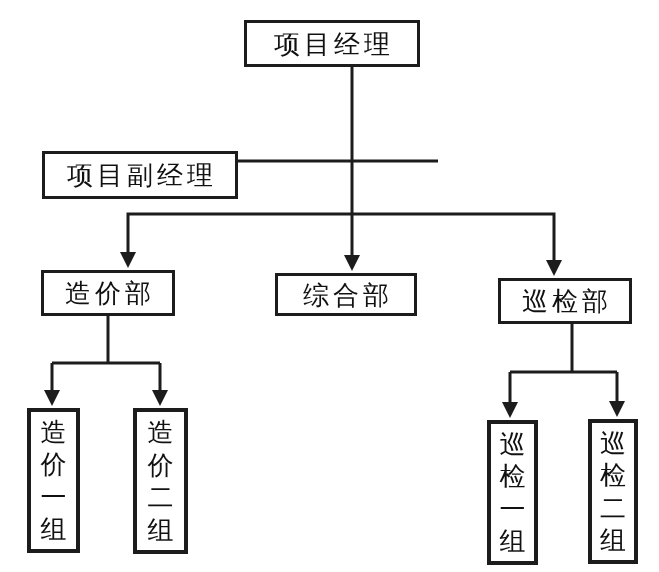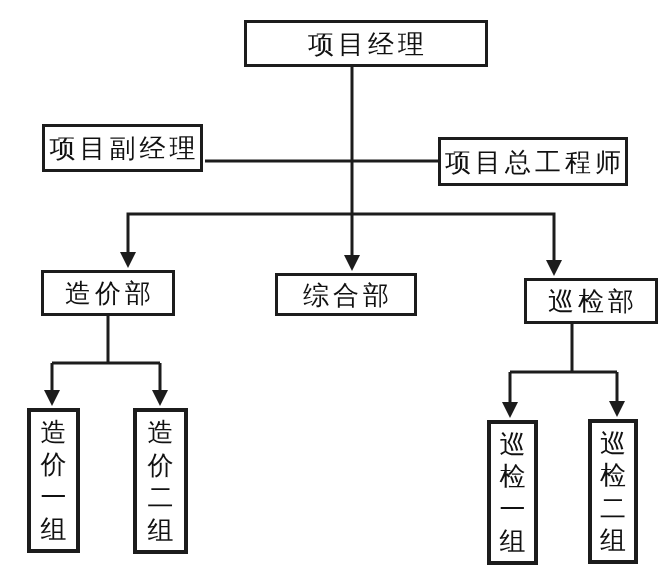--- a/index.html
+++ b/index.html
@@ -18,26 +18,26 @@
   .node .label{
     font-size:26px;letter-spacing:4px;text-indent:4px;
     line-height:1;white-space:nowrap;
   }
   .node.vgroup{border-width:4px;}
   .vtext{
     display:flex;flex-direction:column;justify-content:space-evenly;
     align-items:center;width:100%;height:100%;font-size:26px;line-height:1;
   }
   
-  .n-pm{left:244px;top:20px;width:244px;height:47px;}
-  .n-deputy{left:42px;top:124px;width:161px;height:48px;}
+  .n-pm{left:244px;top:20px;width:176px;height:47px;}
+  .n-deputy{left:42px;top:151px;width:196px;height:48px;}
   .n-chief{left:438px;top:137px;width:190px;height:49px;}
   .n-cost{left:41px;top:270px;width:134px;height:46px;}
   .n-general{left:275px;top:273px;width:142px;height:43px;}
-  .n-inspect{left:524px;top:278px;width:134px;height:46px;}
+  .n-inspect{left:498px;top:278px;width:134px;height:46px;}
   .n-cg1{left:27px;top:408px;width:53px;height:145px;}
   .n-cg2{left:133px;top:408px;width:55px;height:146px;}
   .n-ig1{left:487px;top:420px;width:51px;height:145px;}
   .n-ig2{left:588px;top:419px;width:50px;height:145px;}
 </style>
 </head>
 <body>
 
 <div class="canvas">
 
@@ -62,23 +62,20 @@
   </svg>
 
   <div class="node n-pm">
     <span class="label">项目经理</span>
   </div>
 
   <div class="node n-deputy">
     <span class="label">项目副经理</span>
   </div>
 
-  <div class="node n-chief">
-    <span class="label">项目总工程师</span>
-  </div>
 
   <div class="node n-general">
     <span class="label">综合部</span>
   </div>
 
   <div class="node n-cost">
     <span class="label">造价部</span>
   </div>
 
   <div class="node n-inspect">

